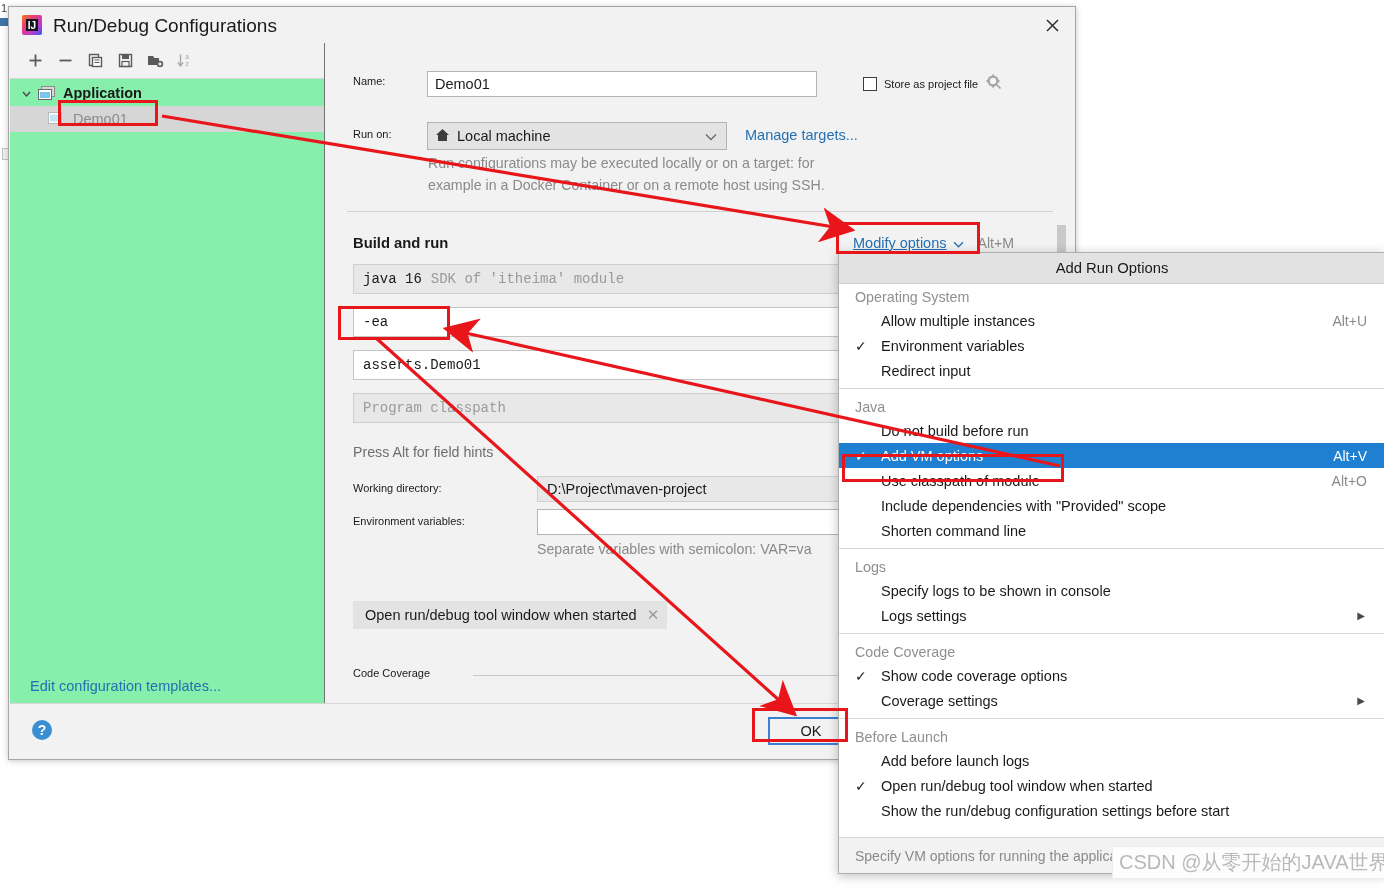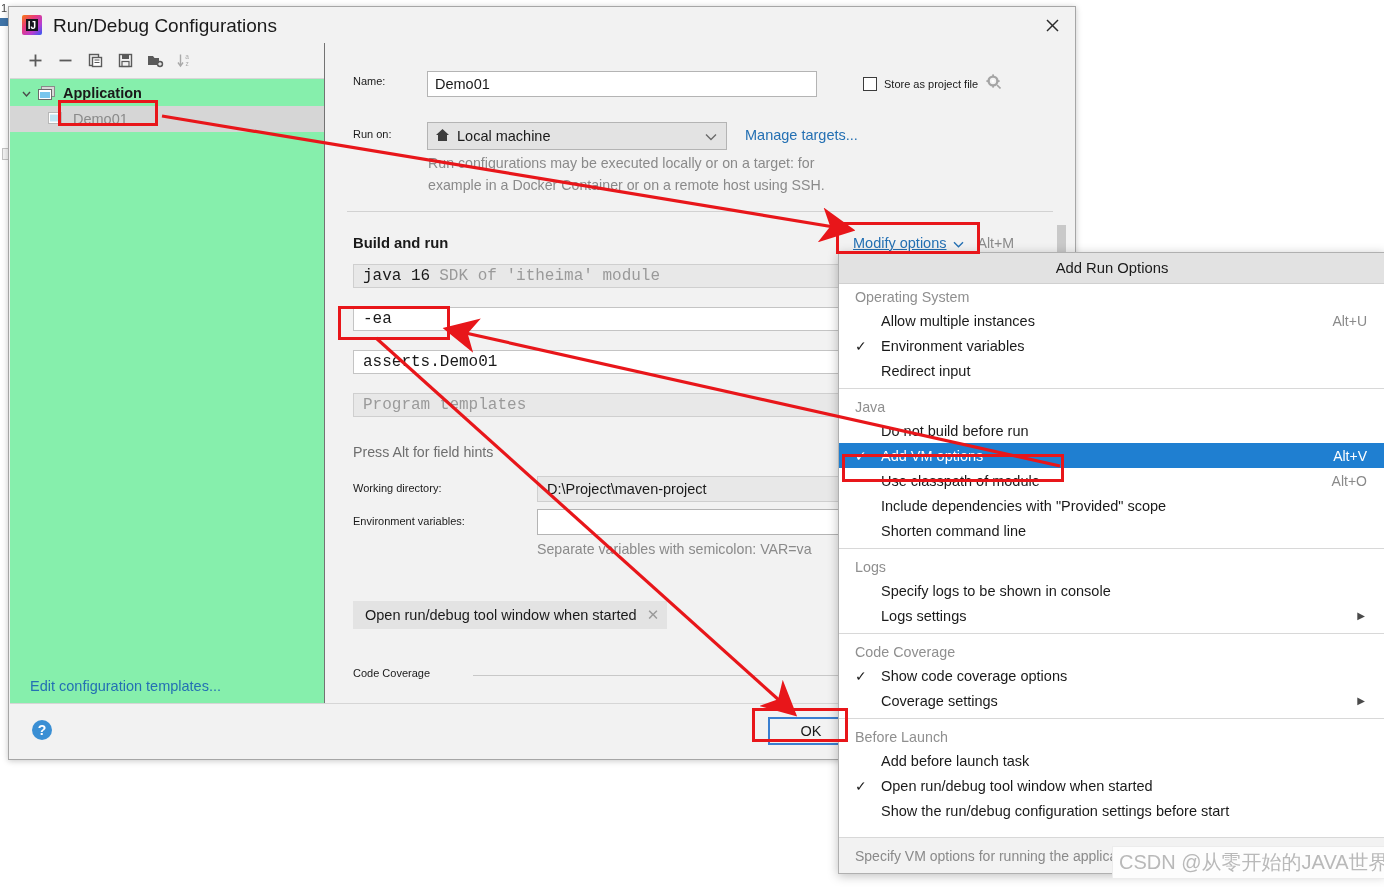--- a/index.html
+++ b/index.html
@@ -189,23 +189,23 @@
     border: 1.6px solid #3c3c3c;
     background: #fff;
     margin-right: 7px;
     box-sizing: border-box;
   }
 
   .mono-field {
     box-sizing: border-box;
     background: #ffffff;
     border: 1px solid #c4c4c4;
-    height: 24px;
+    height: 30px;
     font-family: "Liberation Mono", monospace;
-    font-size: 16px;
+    font-size: 14px;
     color: #1a1a1a;
     padding: 0 9px;
     display: flex;
     align-items: center;
   }
   .mono-field.shaded { background: #e8e8e8; border-color:#cfcfcf;}
   .mono-dim { color: #9a9a9a; }
 
   .divider-line {
     position: absolute;
@@ -556,21 +556,21 @@
       <div class="mono-field shaded" style="position:absolute; left:28px; top:221px; width:700px;">
         <span>java 16</span>
         <span class="mono-dim" style="margin-left:9px;">SDK of 'itheima' module</span>
       </div>
 
       <div class="mono-field" style="position:absolute; left:28px; top:264px; width:700px;">-ea</div>
 
       <div class="mono-field" style="position:absolute; left:28px; top:307px; width:700px;">asserts.Demo01</div>
 
       <div class="mono-field shaded" style="position:absolute; left:28px; top:350px; width:700px;">
-        <span class="mono-dim">Program templates</span>
+        <span class="mono-dim">Program classpath</span>
       </div>
 
       <div style="position:absolute; left:28px; top:401px; font-size:14.2px; color:#6e6e6e;">Press Alt for field hints</div>
 
       <div class="lbl" style="position:absolute; left:28px; top:439px;">Working directory:</div>
       <div class="mono-field shaded" style="position:absolute; left:212px; top:433px; width:516px; font-family:'Liberation Sans',sans-serif; font-size:14.5px; height:26px;">D:\Project\maven-project</div>
 
       <div class="lbl" style="position:absolute; left:28px; top:472px;">Environment variables:</div>
       <div class="text-input" style="position:absolute; left:212px; top:466px; width:516px;"></div>
       <div class="hint" style="position:absolute; left:212px; top:498px;">Separate variables with semicolon: VAR=va</div>
@@ -654,21 +654,21 @@
         </div>
         <div class="menu-item">
           <span class="mi-check"></span>
           <span class="mi-label">Coverage settings</span>
           <span class="mi-arrow">▶</span>
         </div>
         <div class="menu-sep"></div>
         <div class="menu-group-label">Before Launch</div>
         <div class="menu-item">
           <span class="mi-check"></span>
-          <span class="mi-label">Add before launch task</span>
+          <span class="mi-label">Add before launch logs</span>
         </div>
         <div class="menu-item">
           <span class="mi-check">✓</span>
           <span class="mi-label">Open run/debug tool window when started</span>
         </div>
         <div class="menu-item">
           <span class="mi-check"></span>
           <span class="mi-label">Show the run/debug configuration settings before start</span>
         </div>
       </div>

